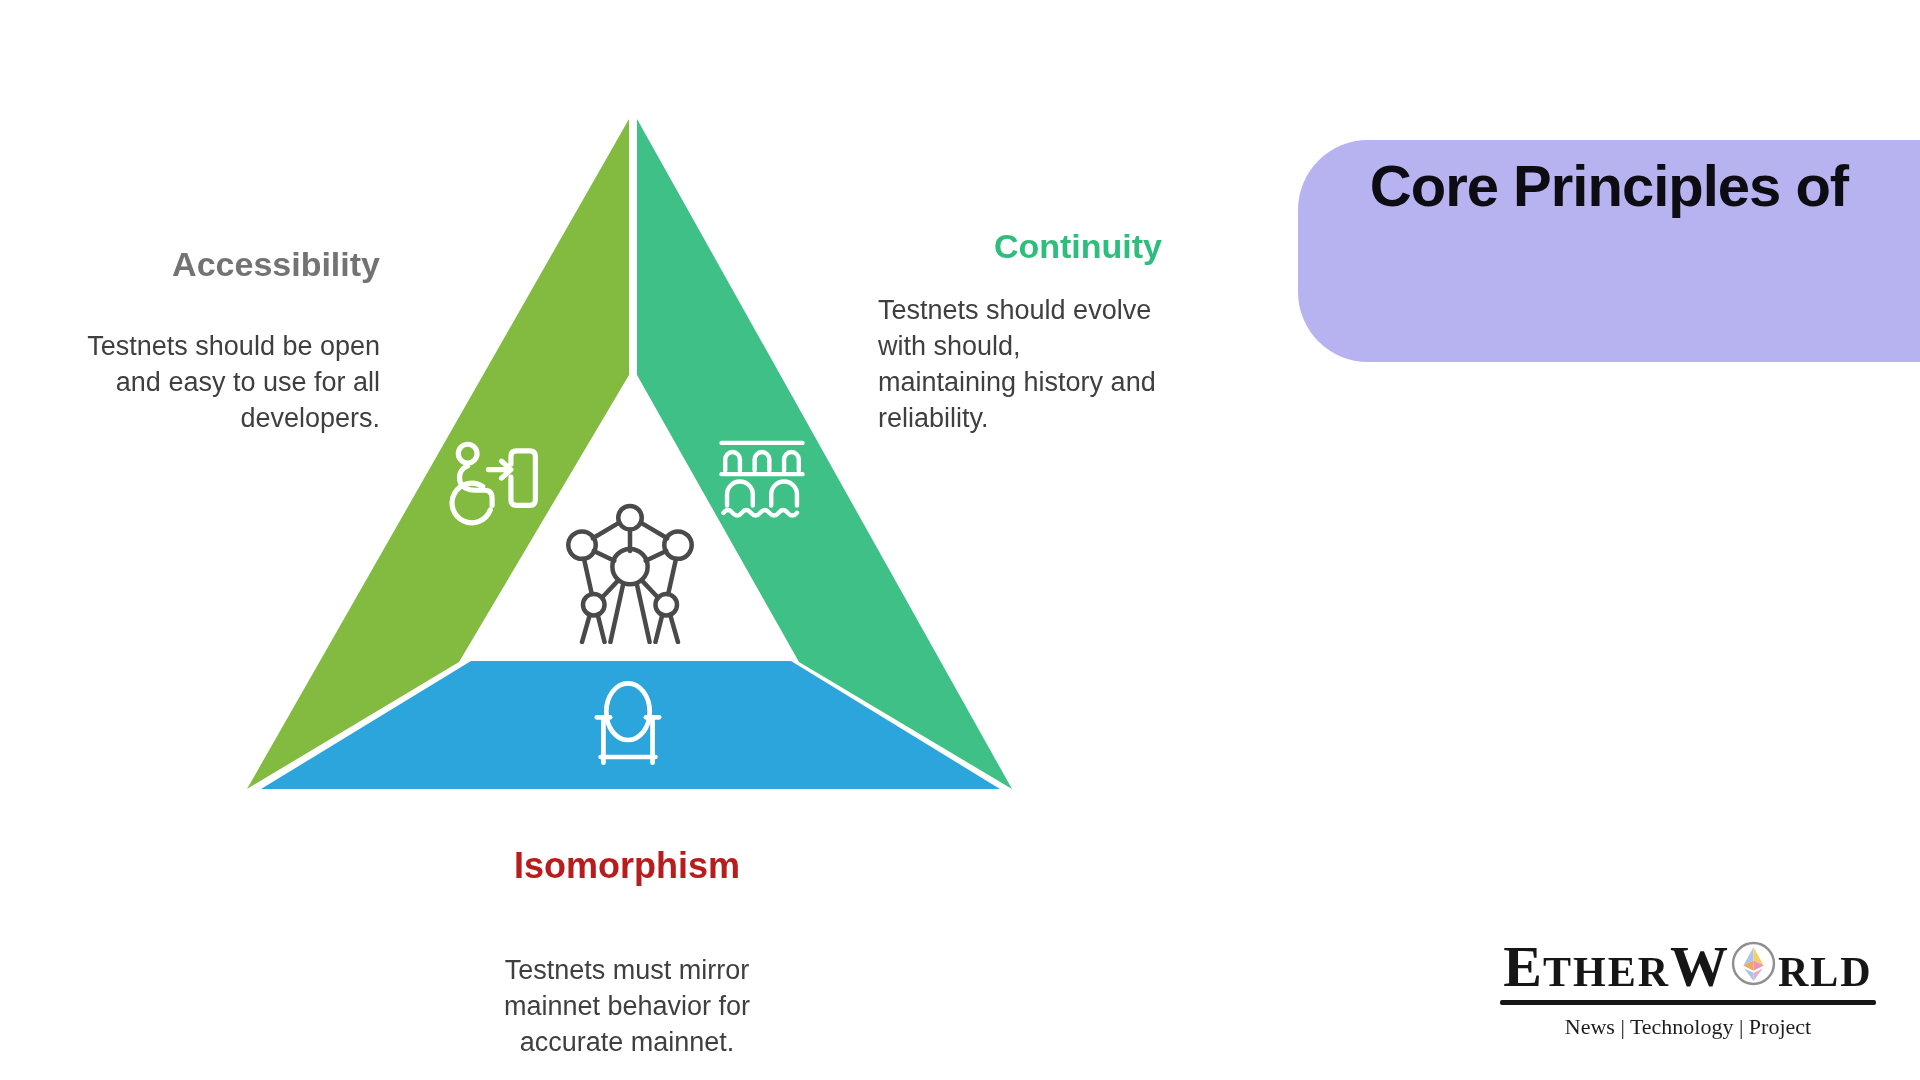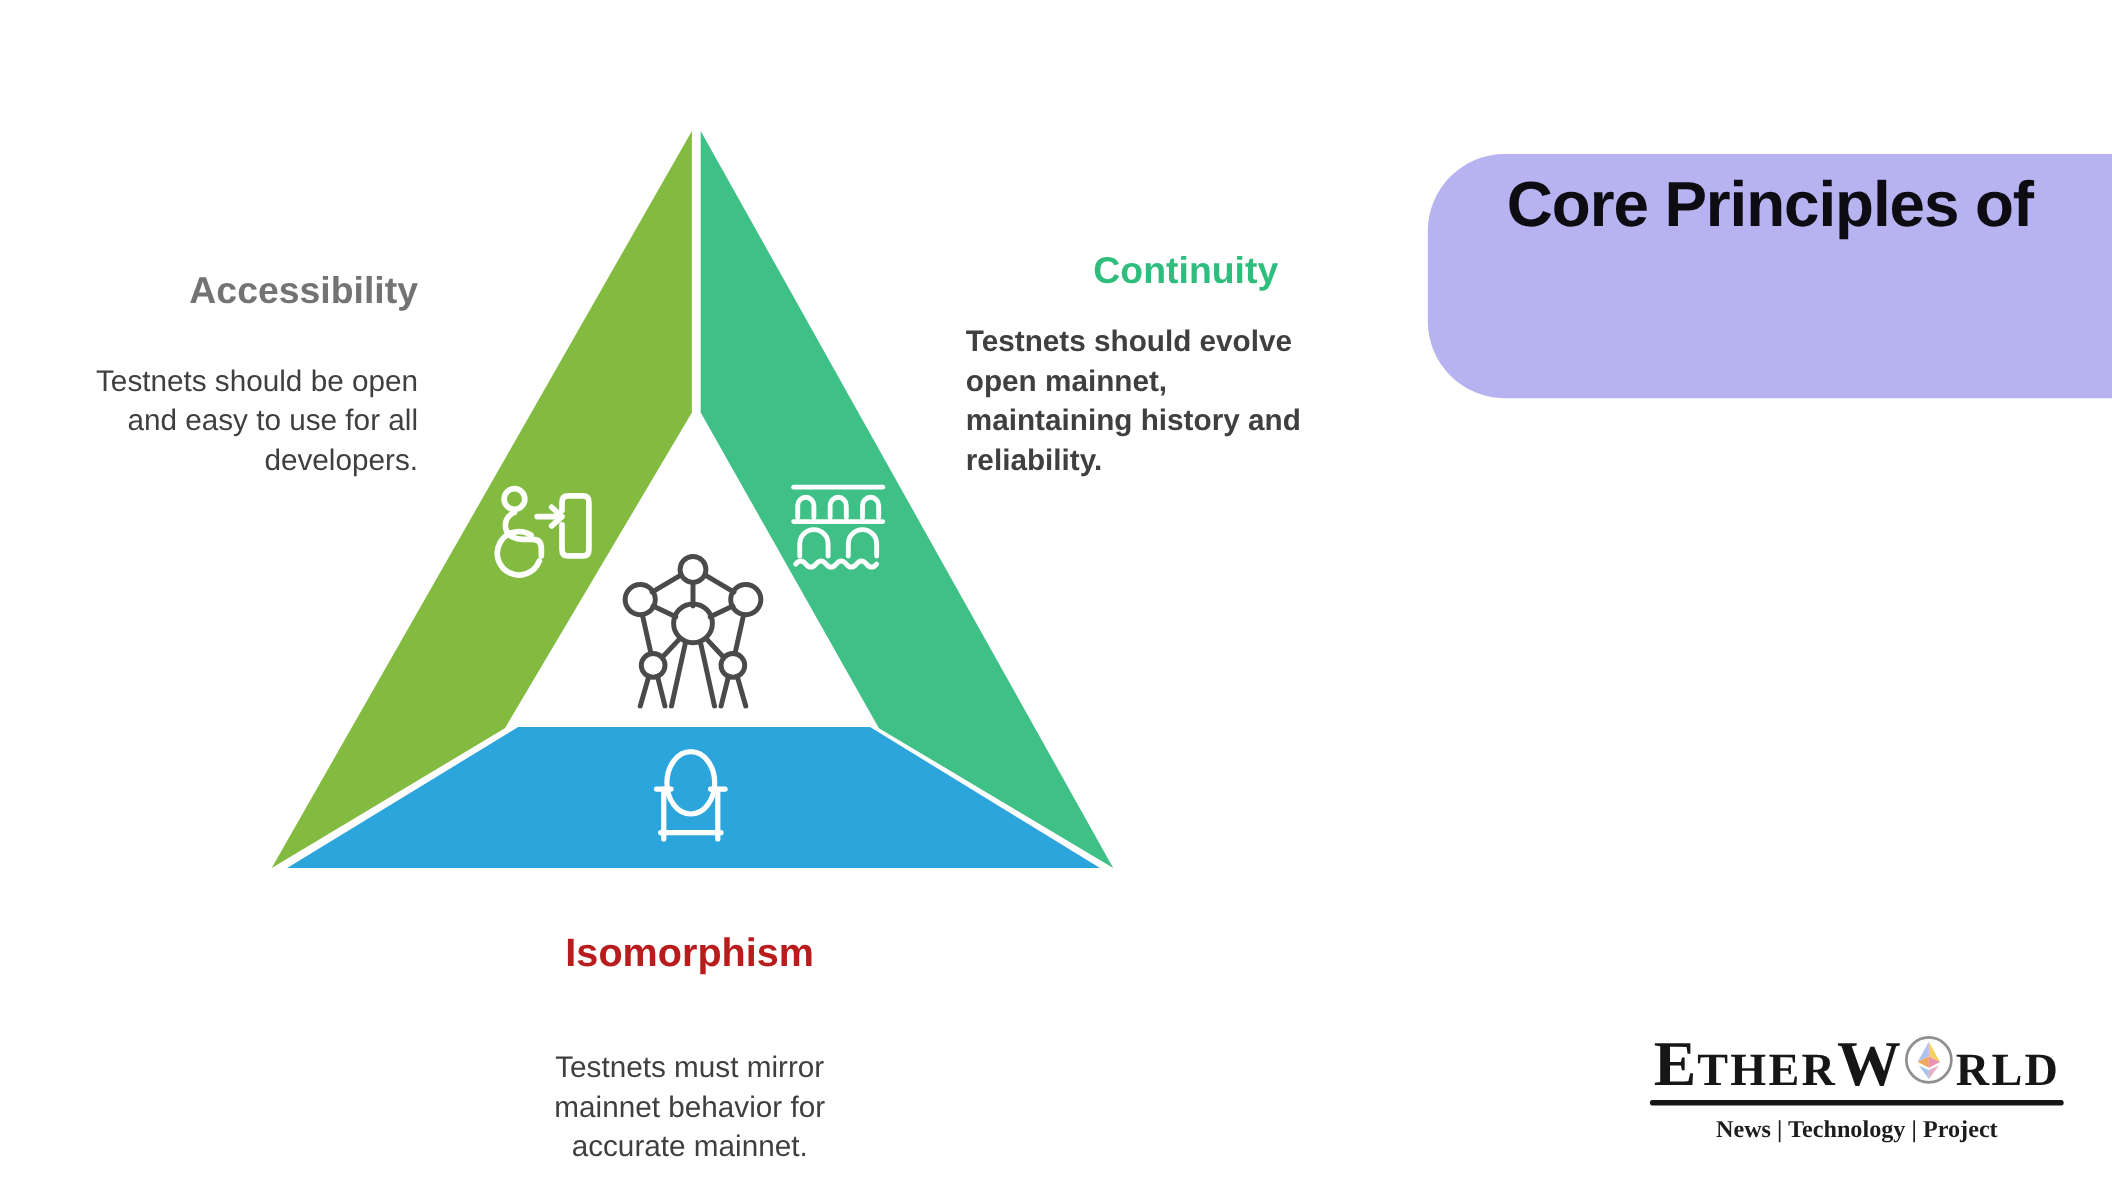--- a/index.html
+++ b/index.html
@@ -8,21 +8,21 @@
     overflow:hidden;font-family:"Liberation Sans",sans-serif;
   }
   
   .tri-svg{position:absolute;left:0;top:0;}
   
   .p-heading{position:absolute;font-weight:bold;font-size:34px;line-height:40px;}
   .p-body{position:absolute;font-size:27px;line-height:36px;color:#3f3f3f;font-weight:400;}
   .acc-heading{left:60px;width:320px;top:244px;text-align:right;color:#737373;}
   .acc-body{left:60px;width:320px;top:328px;text-align:right;}
   .cont-heading{left:878px;width:400px;top:226px;text-align:center;color:#2ebd7c;}
-  .cont-body{left:878px;width:400px;top:292px;text-align:left;font-weight:bold;}
+  .cont-body{left:878px;width:400px;top:292px;text-align:left;}
   .iso-heading{left:427px;width:400px;top:846px;text-align:center;color:#b91c1c;font-size:36px;}
   .iso-body{left:427px;width:400px;top:952px;text-align:center;}
   
   .title-box{
     position:absolute;left:1298px;top:140px;width:760px;height:222px;
     background:#b7b3f1;border-radius:70px;
   }
   .title-inner{
     position:absolute;left:0;top:0;width:622px;height:100%;
     display:flex;justify-content:center;
@@ -30,21 +30,21 @@
     font-size:58px;line-height:92px;letter-spacing:-1px;
   }
   
   .logo{position:absolute;left:1500px;top:938px;width:376px;text-align:center;
         font-family:"Liberation Serif",serif;color:#161616;}
   .logo-name{display:flex;align-items:baseline;justify-content:center;font-weight:bold;}
   .lg-big{font-size:58px;line-height:58px;letter-spacing:1px;}
   .lg-small{font-size:42px;line-height:42px;letter-spacing:2px;}
   .lg-badge{margin:0 2px;}
   .logo-rule{height:5px;background:#161616;margin-top:4px;border-radius:2px;}
-  .logo-tagline{font-size:22px;font-weight:bold;color:#1d1d1d;margin-top:9px;}
+  .logo-tagline{font-size:22px;font-weight:normal;color:#1d1d1d;margin-top:9px;}
 </style>
 </head>
 <body>
 
 <div class="canvas">
 
   <svg class="tri-svg" width="1100" height="860" viewBox="0 0 1100 860">
 
     <polygon points="629,119 629,375 459,662 247,789" fill="#82bb40"></polygon>
 
@@ -117,21 +117,21 @@
   <div class="p-heading acc-heading">Accessibility</div>
   <div class="p-body acc-body">
     <div>Testnets should be open</div>
     <div>and easy to use for all</div>
     <div>developers.</div>
   </div>
 
   <div class="p-heading cont-heading">Continuity</div>
   <div class="p-body cont-body">
     <div>Testnets should evolve</div>
-    <div>open mainnet,</div>
+    <div>with should,</div>
     <div>maintaining history and</div>
     <div>reliability.</div>
   </div>
 
   <div class="p-heading iso-heading">Isomorphism</div>
   <div class="p-body iso-body">
     <div>Testnets must mirror</div>
     <div>mainnet behavior for</div>
     <div>accurate mainnet.</div>
   </div>

